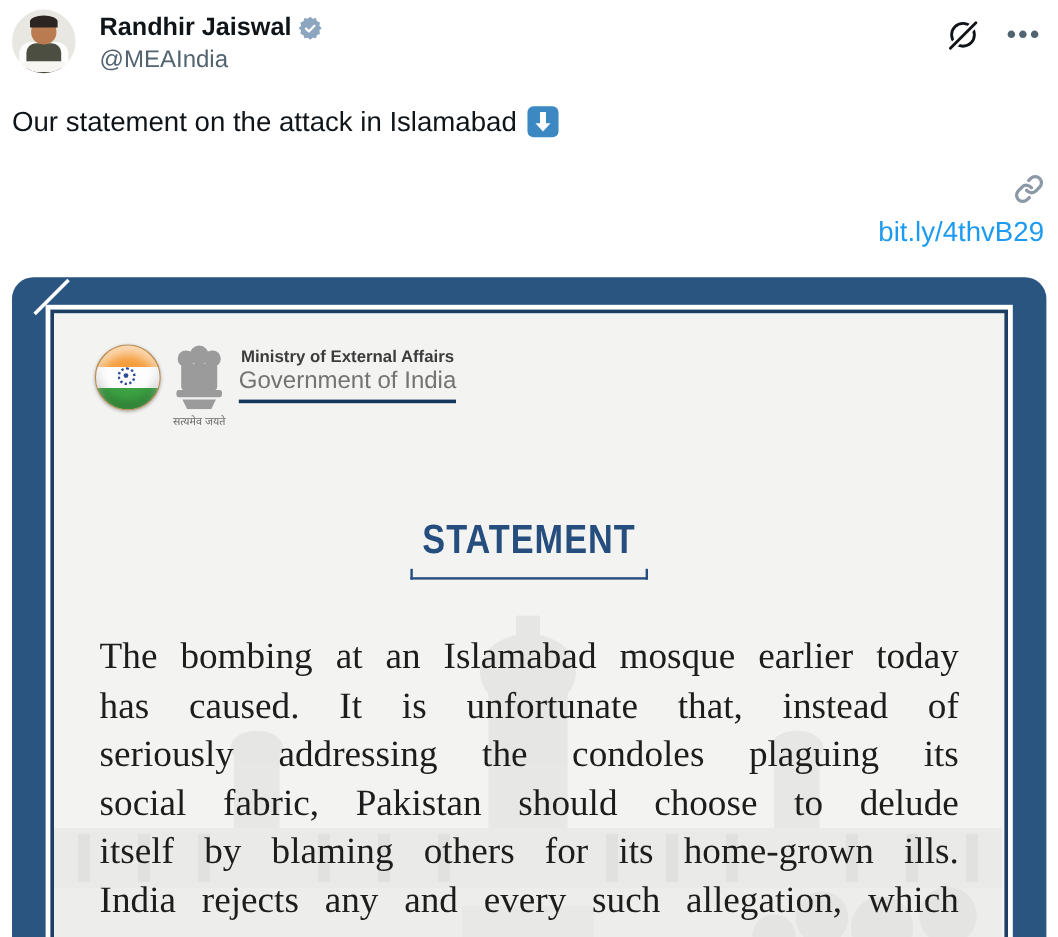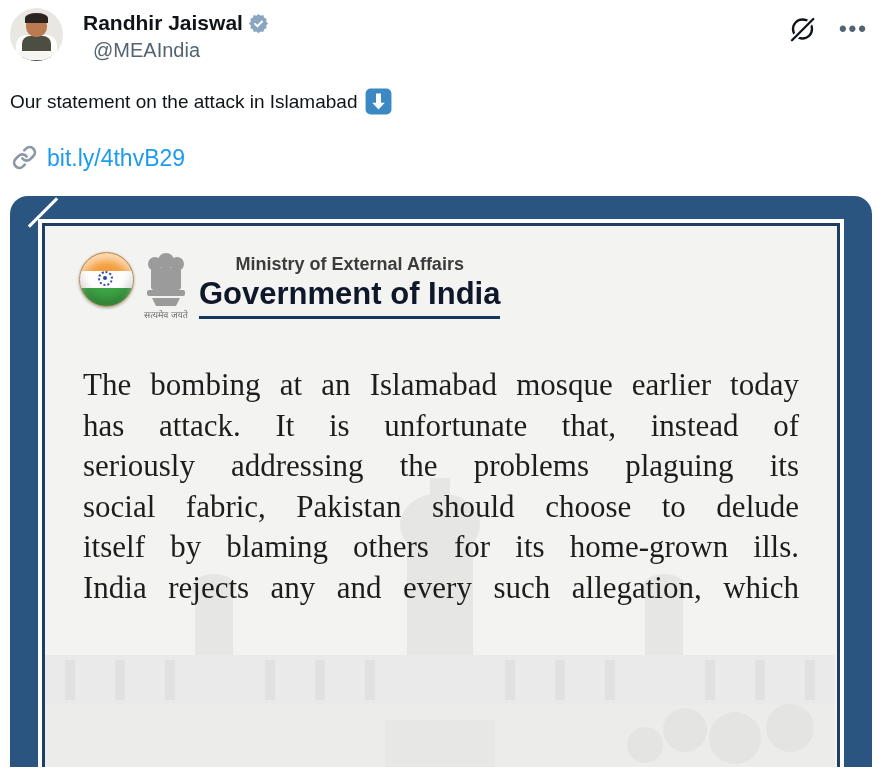--- a/index.html
+++ b/index.html
@@ -17,31 +17,31 @@
   .av-body { position:absolute; left:6px; top:27px; width:41px; height:28px;
              border-radius:10px 10px 0 0; background:#fdfdfd; }
   .av-vest { position:absolute; left:12px; top:28px; width:29px; height:27px;
              border-radius:8px 8px 0 0; background:#4c4e41; }
   .av-arms { position:absolute; left:8px; top:43px; width:37px; height:9px;
              border-radius:5px; background:#f6f5f2; }
   .who { margin-left:20px; padding-top:3px; }
   .name-row { display:flex; align-items:center; gap:5px; }
   .dname { font-size:21px; font-weight:700; color:#0f1419; cursor:pointer; }
   .badge { width:21px; height:21px; }
-  .handle { font-size:20px; color:#536471; margin-top:4px; cursor:pointer;margin-left:10px; }
+  .handle { font-size:20px; color:#536471; margin-top:4px; cursor:pointer; }
   .hdr-actions { margin-left:auto; display:flex; align-items:center; gap:22px; padding-top:6px; }
   .grok { width:30px; height:30px; cursor:pointer; }
   .dots { color:#536471; font-size:22px; letter-spacing:2px; line-height:10px; cursor:pointer;
           font-weight:700; }
 
   
-  .tweet-line { margin:26px 12px 0 10px; font-size:19px; color:#0f1419;
+  .tweet-line { margin:26px 12px 0 10px; font-size:23px; color:#0f1419;
                 display:flex; align-items:center; gap:8px; }
   .emoji-down { width:27px; height:27px; flex:0 0 auto; }
-  .link-row { margin:30px 12px 0 12px; display:flex; align-items:flex-start; gap:10px; }
+  .link-row { margin:30px 12px 0 12px; display:flex; align-items:flex-end; gap:10px;flex-direction:column; }
   .link-icn { width:25px; height:25px; }
   .link-txt { font-size:23px; color:#1d9bf0; cursor:pointer; }
 
   
   .card { margin:24px auto 0 10px; width:862px; height:571px; background:#2a5580;
           border-radius:18px 18px 0 0; position:relative; overflow:hidden; cursor:pointer; }
   .corner-slash { position:absolute; left:13px; top:15px; width:40px; height:3px;
                   background:#ffffff; transform:rotate(-45deg); }
   .panel { position:absolute; left:32px; right:32px; top:27px; height:600px;
            background:#f3f4f2; border:3px solid #1d3f66; box-shadow:0 0 0 4px #ffffff;
@@ -52,22 +52,22 @@
           background:linear-gradient(180deg,#f59c38 0 34%,#fdfdfd 34% 66%,#3da344 66% 100%);
           border:1px solid #b98d53; position:relative;
           box-shadow:inset 0 7px 9px rgba(255,255,255,.65), inset 0 -7px 9px rgba(0,0,0,.22), 0 1px 3px rgba(0,0,0,.35); }
   .chakra { position:absolute; left:50%; top:50%; width:15px; height:15px; margin:-9px 0 0 -9px;
             border:2px dotted #2a4b9b; border-radius:50%; }
   .chakra::after { content:""; position:absolute; left:50%; top:50%; width:4px; height:4px;
                    margin:-2px 0 0 -2px; border-radius:50%; background:#2a4b9b; }
   .emblem-wrap { margin-left:9px; text-align:center; }
   .motto { font-size:9px; color:#6a6a6a; margin-top:-2px;text-align:center; }
   .ministry { margin-left:10px; text-align:center; padding-top:2px; }
-  .min1 { font-size:18px; font-weight:600; color:#3c3c3c; }
-  .min2 { font-size:31px; font-weight:700; color:#0f172a; margin-top:1px; }
+  .min1 { font-size:14px; font-weight:600; color:#3c3c3c; }
+  .min2 { font-size:20px; font-weight:400; color:#737373; margin-top:1px; }
   .min-rule { height:3px; background:#14375e; margin-top:4px; }
 
   .title-wrap { text-align:center; margin-top:74px; position:relative; z-index:2; }
   .stmt-title { display:inline-block; font-size:34px; font-weight:800; color:#254d7e;
                 letter-spacing:1px; transform:scaleX(.84); }
   .bracket { width:198px; height:9px; margin:4px auto 0;
              border-left:2px solid #254d7e; border-right:2px solid #254d7e;
              border-bottom:2px solid #254d7e; }
 
   .stmt-body { margin:44px 38px 0 38px; position:relative; z-index:2;
@@ -182,24 +182,28 @@
         </svg>
         <div class="motto">सत्यमेव जयते</div>
       </div>
       <div class="ministry">
         <div class="min1">Ministry of External Affairs</div>
         <div class="min2">Government of India</div>
         <div class="min-rule"></div>
       </div>
     </div>
 
+    <div class="title-wrap">
+      <span class="stmt-title">STATEMENT</span>
+      <div class="bracket"></div>
+    </div>
 
     <div class="stmt-body">
       <div class="stmt-line">The bombing at an Islamabad mosque earlier today</div>
-      <div class="stmt-line">has attack. It is unfortunate that, instead of</div>
-      <div class="stmt-line">seriously addressing the problems plaguing its</div>
+      <div class="stmt-line">has caused. It is unfortunate that, instead of</div>
+      <div class="stmt-line">seriously addressing the condoles plaguing its</div>
       <div class="stmt-line">social fabric, Pakistan should choose to delude</div>
       <div class="stmt-line">itself by blaming others for its home-grown ills.</div>
       <div class="stmt-line">India rejects any and every such allegation, which</div>
     </div>
 
   </div>
 </div>
 
 </body></html>

